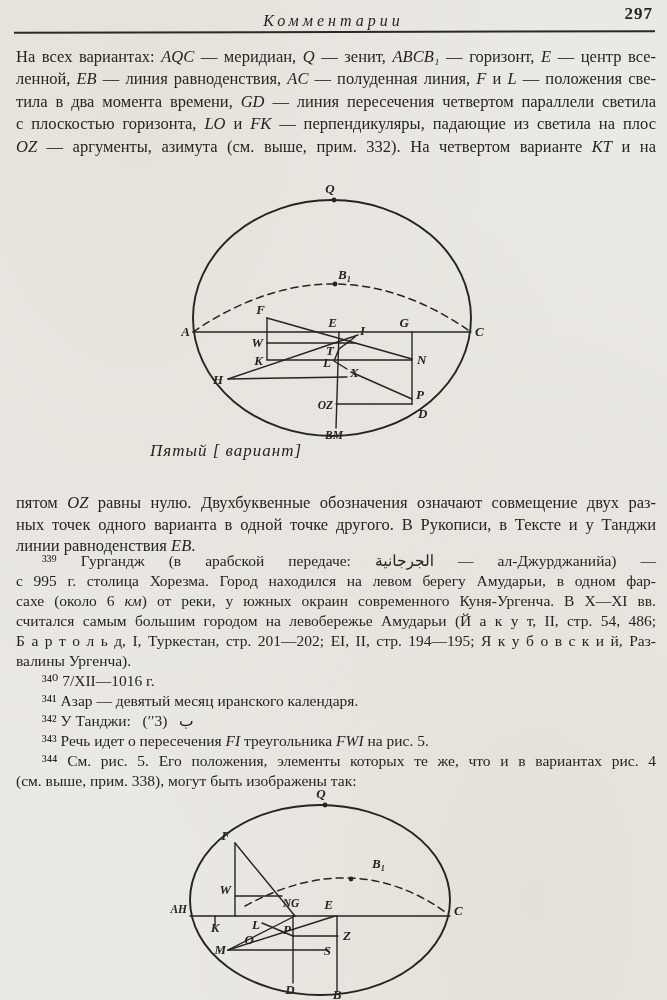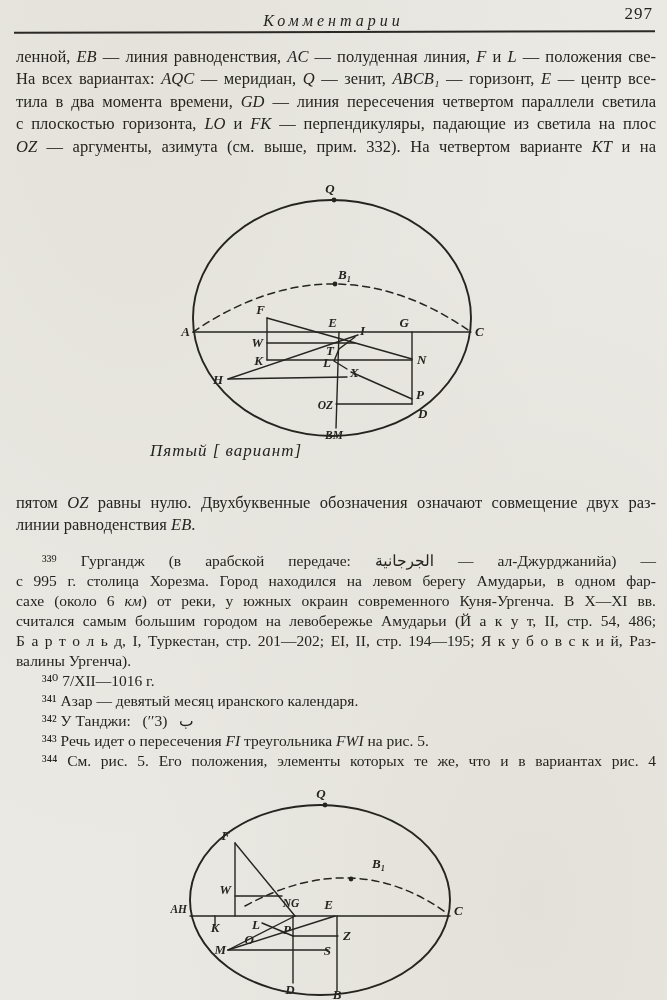--- a/index.html
+++ b/index.html
@@ -14,21 +14,21 @@
     background:
       radial-gradient(ellipse at 20% 10%, rgba(120,110,95,0.06), transparent 60%),
       radial-gradient(ellipse at 80% 90%, rgba(120,110,95,0.07), transparent 55%),
       #ebe9e3;
   }
   .hdr-title{
     position:absolute;top:6px;left:0;right:0;text-align:center;
     font-style:italic;font-size:16px;letter-spacing:4px;margin-top:6px;
   }
   .hdr-page{
-    position:absolute;top:4px;right:14px;font-size:17px;font-weight:normal;letter-spacing:1px;
+    position:absolute;top:4px;right:14px;font-size:17px;font-weight:bold;letter-spacing:1px;
   }
   .hdr-rule{
     position:absolute;top:31px;left:14px;width:641px;height:2.2px;background:#2b2925;
     transform:rotate(-0.15deg);
   }
   .para{
     position:absolute;left:16px;width:640px;font-size:16.5px;line-height:22.4px;
   }
   .para2{line-height:21.6px;}
   .fnotes{
@@ -53,22 +53,22 @@
 </head>
 <body>
 
 <div class="paper"></div>
 
 <div class="hdr-title">Комментарии</div>
 <div class="hdr-page">297</div>
 <div class="hdr-rule"></div>
 
 <div class="para" style="top:46px;">
+    <div class="ln jl"><span>На всех вариантах: </span><span class="it">AQC</span><span> — меридиан,  </span><span class="it">Q</span><span> — зенит, </span><span class="it">ABCB₁</span><span> — горизонт,  </span><span class="it">E</span><span> — центр все-</span></div>
     <div class="ln jl"><span>ленной, </span><span class="it">EB</span><span> — линия равноденствия,  </span><span class="it">AC</span><span> — полуденная линия,  </span><span class="it">F</span><span> и </span><span class="it">L</span><span> — положения све-</span></div>
-    <div class="ln jl"><span>На всех вариантах: </span><span class="it">AQC</span><span> — меридиан,  </span><span class="it">Q</span><span> — зенит, </span><span class="it">ABCB₁</span><span> — горизонт,  </span><span class="it">E</span><span> — центр все-</span></div>
     <div class="ln jl"><span>тила в два момента времени,  </span><span class="it">GD</span><span> — линия пересечения четвертом параллели светила</span></div>
     <div class="ln jl"><span>с плоскостью горизонта,  </span><span class="it">LO</span><span> и </span><span class="it">FK</span><span> — перпендикуляры, падающие  из светила на плос</span></div>
     <div class="ln jl"><span class="it">OZ</span><span> — аргументы,  азимута  (см. выше,  прим. 332).  На четвертом  варианте  </span><span class="it">KT</span><span>  и на</span></div>
   </div>
 
 <div class="fig" style="left:150px;top:183px;">
 <svg width="390" height="258" viewBox="0 0 390 258">
   <g stroke="#26241f" fill="none" stroke-linecap="round">
     <ellipse cx="182" cy="135" rx="139" ry="118" stroke-width="1.9"></ellipse>
     <path d="M43,149 Q184,53 321,149" stroke-width="1.5" stroke-dasharray="7,5"></path>
@@ -111,35 +111,37 @@
     <text x="266" y="216" text-anchor="start">P</text>
     <text x="268" y="235" text-anchor="start">D</text>
     <text x="184" y="256" text-anchor="middle" class="fig-lbl-sm">BM</text>
   </g>
 </svg>
 </div>
 <div class="fig5-caption">Пятый [ вариант]</div>
 
 <div class="para para2" style="top:468px;margin-top:24px;">
     <div class="ln jl"><span>пятом </span><span class="it">OZ</span><span>  равны нулю.  Двухбуквенные  обозначения  означают совмещение  двух  раз-</span></div>
+    <div class="ln jl"><span>ных точек одного варианта в одной точке другого.  В Рукописи, в Тексте и у Танджи</span></div>
     <div class="ln"><span>линии равноденствия </span><span class="it">EB</span><span>.</span></div>
   </div>
 
 <div class="fnotes" style="top:551px;">
     <div class="ln jl ind"><span>³³⁹ Гургандж  (в арабской  передаче:  الجرجانية  — ал-Джурджанийа) —</span></div>
     <div class="ln jl"><span>с 995 г.  столица  Хорезма.  Город находился  на  левом  берегу  Амударьи,  в одном  фар-</span></div>
     <div class="ln jl"><span>сахе  (около 6 </span><span class="it">км</span><span>)  от  реки,  у южных  окраин  современного  Куня-Ургенча.  В X—XI вв.</span></div>
     <div class="ln jl"><span>считался самым большим городом на левобережье Амударьи (Й а к у т, II, стр. 54, 486;</span></div>
     <div class="ln jl"><span>Б а р т о л ь д, I, Туркестан,  стр. 201—202;  EI, II,  стр. 194—195;  Я к у б о в с к и й,  Раз-</span></div>
     <div class="ln"><span>валины Ургенча).</span></div>
     <div class="ln ind"><span>³⁴⁰ 7/XII—1016 г.</span></div>
     <div class="ln ind"><span>³⁴¹ Азар — девятый месяц иранского календаря.</span></div>
     <div class="ln ind"><span>³⁴² У Танджи:  ب  (3′′)</span></div>
     <div class="ln ind"><span>³⁴³ Речь идет о пересечения </span><span class="it">FI</span><span> треугольника </span><span class="it">FWI</span><span> на рис. 5.</span></div>
     <div class="ln jl ind"><span>³⁴⁴ См. рис. 5. Его положения, элементы которых те же, что и в вариантах рис. 4</span></div>
+    <div class="ln"><span>(см. выше, прим. 338), могут быть изображены так:</span></div>
   </div>
 
 <div class="fig" style="left:150px;top:788px;">
 <svg width="380" height="212" viewBox="0 0 380 212">
   <g stroke="#26241f" fill="none" stroke-linecap="round">
     <ellipse cx="170" cy="112" rx="130" ry="95" stroke-width="1.9"></ellipse>
     <path d="M95,118 Q205,58 298,126" stroke-width="1.5" stroke-dasharray="7,5"></path>
     <g stroke-width="1.4">
       <path d="M40,128 H300"></path>
       <path d="M85,55 V128"></path>

